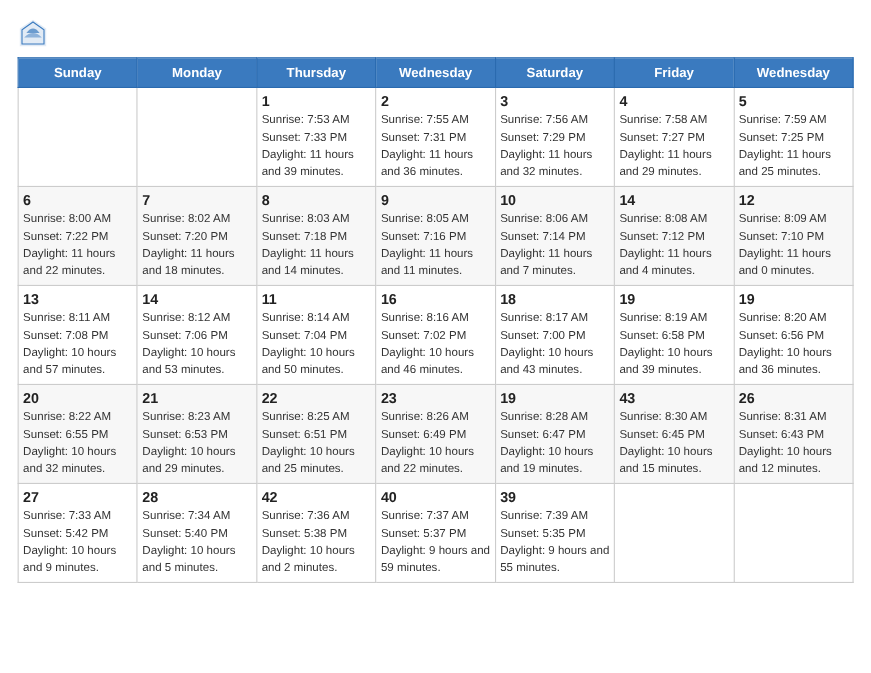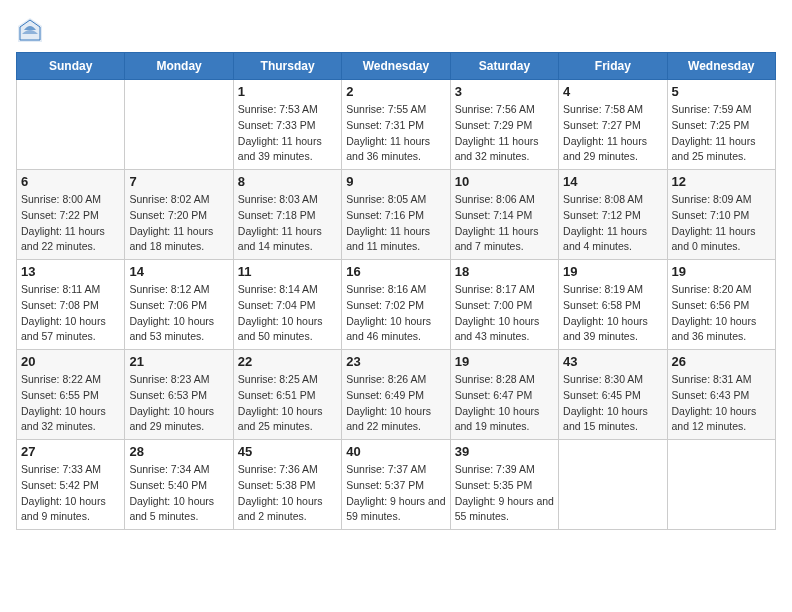--- a/index.html
+++ b/index.html
@@ -224,21 +224,21 @@
       <tr>
         <td>
           <div class="day-num">27</div>
           <div class="day-info">Sunrise: 7:33 AM<br>Sunset: 5:42 PM<br>Daylight: 10 hours and 9 minutes.</div>
         </td>
         <td>
           <div class="day-num">28</div>
           <div class="day-info">Sunrise: 7:34 AM<br>Sunset: 5:40 PM<br>Daylight: 10 hours and 5 minutes.</div>
         </td>
         <td>
-          <div class="day-num">45</div>
+          <div class="day-num">42</div>
           <div class="day-info">Sunrise: 7:36 AM<br>Sunset: 5:38 PM<br>Daylight: 10 hours and 2 minutes.</div>
         </td>
         <td>
           <div class="day-num">40</div>
           <div class="day-info">Sunrise: 7:37 AM<br>Sunset: 5:37 PM<br>Daylight: 9 hours and 59 minutes.</div>
         </td>
         <td>
           <div class="day-num">39</div>
           <div class="day-info">Sunrise: 7:39 AM<br>Sunset: 5:35 PM<br>Daylight: 9 hours and 55 minutes.</div>
         </td>

